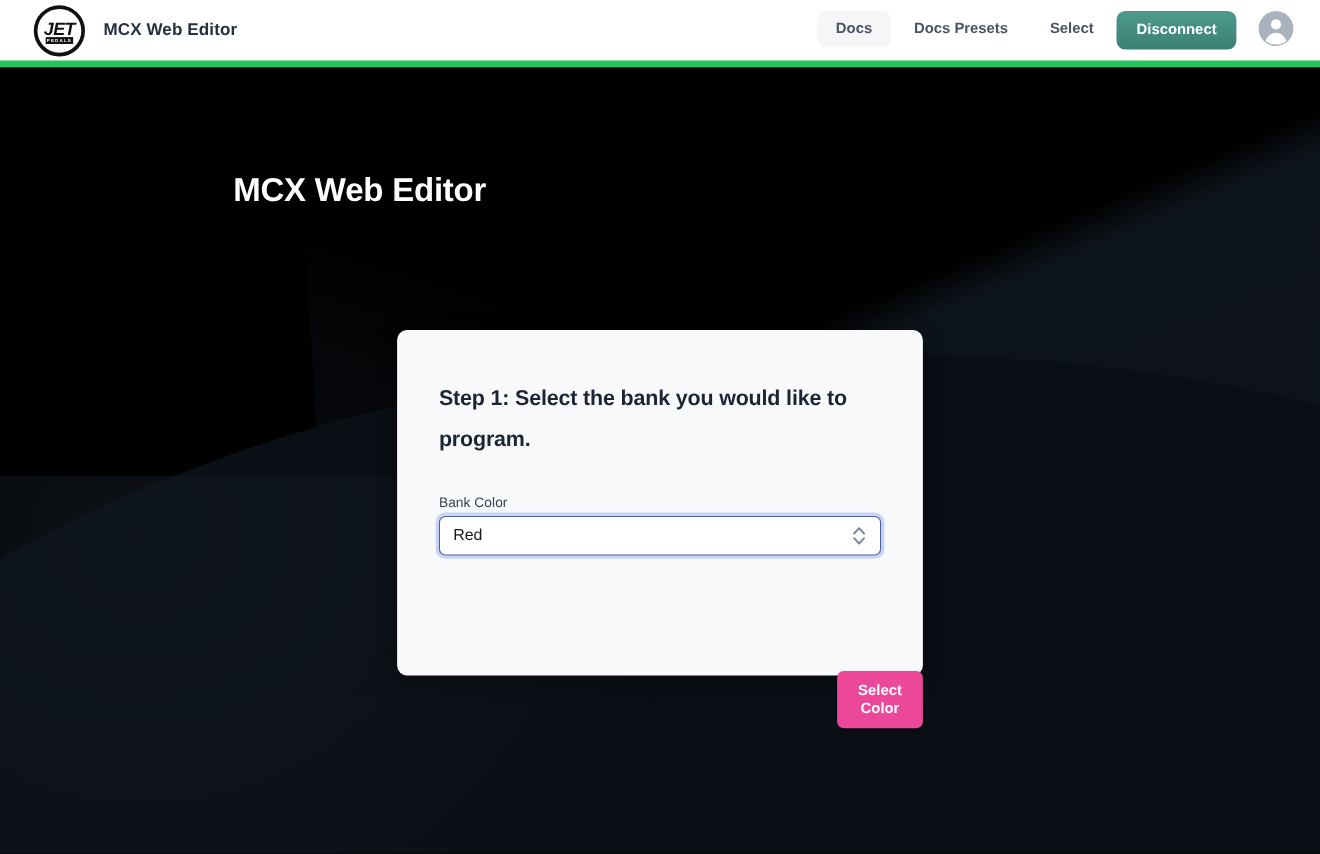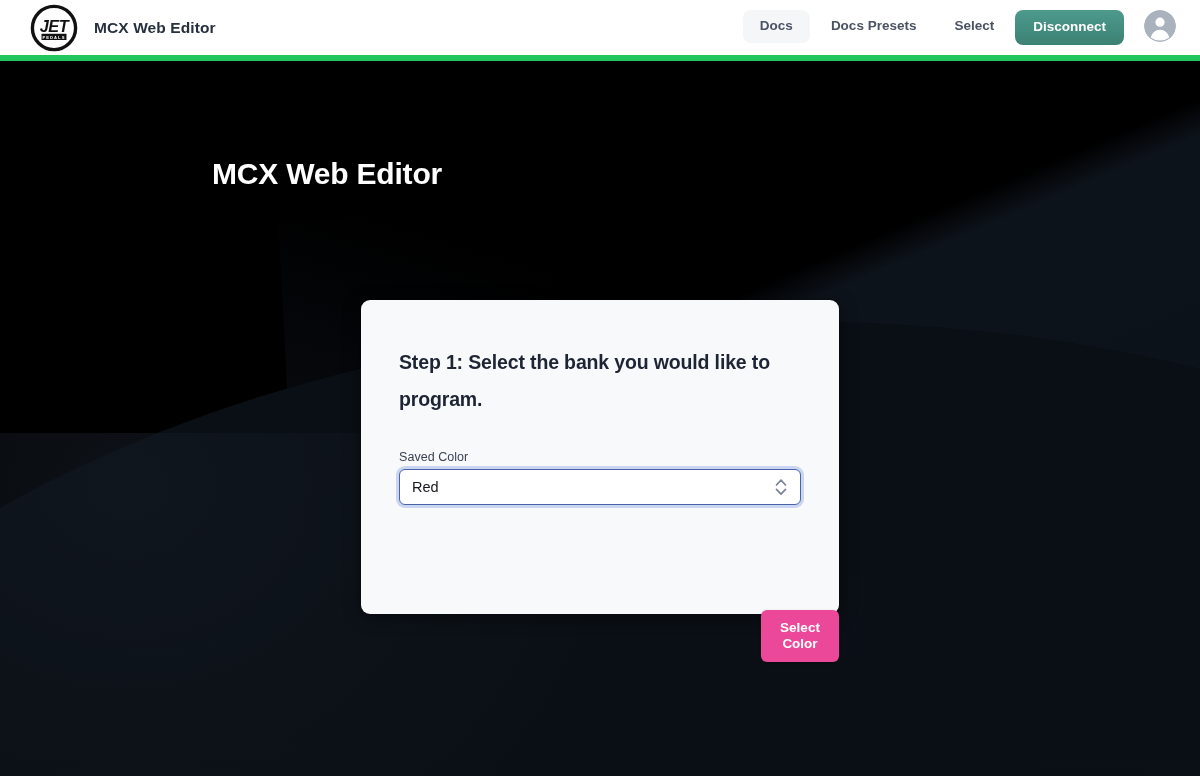--- a/index.html
+++ b/index.html
@@ -310,21 +310,21 @@
 
     <div class="content">
 
       <h1 class="page-title">MCX Web Editor</h1>
 
       <section class="card">
 
         <h2 class="card-heading">Step 1: Select the bank you would like to program.</h2>
 
         <div class="field-group">
-          <label class="field-label">Saved Color</label>
+          <label class="field-label">Bank Color</label>
 
           <div class="select-shell">
             <span class="select-value">Red</span>
             <svg class="stepper" viewBox="0 0 26 30">
               <path d="M8.5 13 13 8.2 17.5 13" fill="none" stroke="#7b8496" stroke-width="1.7" stroke-linecap="round" stroke-linejoin="round"></path>
               <path d="M8.5 17.3 13 22.1 17.5 17.3" fill="none" stroke="#7b8496" stroke-width="1.7" stroke-linecap="round" stroke-linejoin="round"></path>
             </svg>
           </div>
         </div>
 

